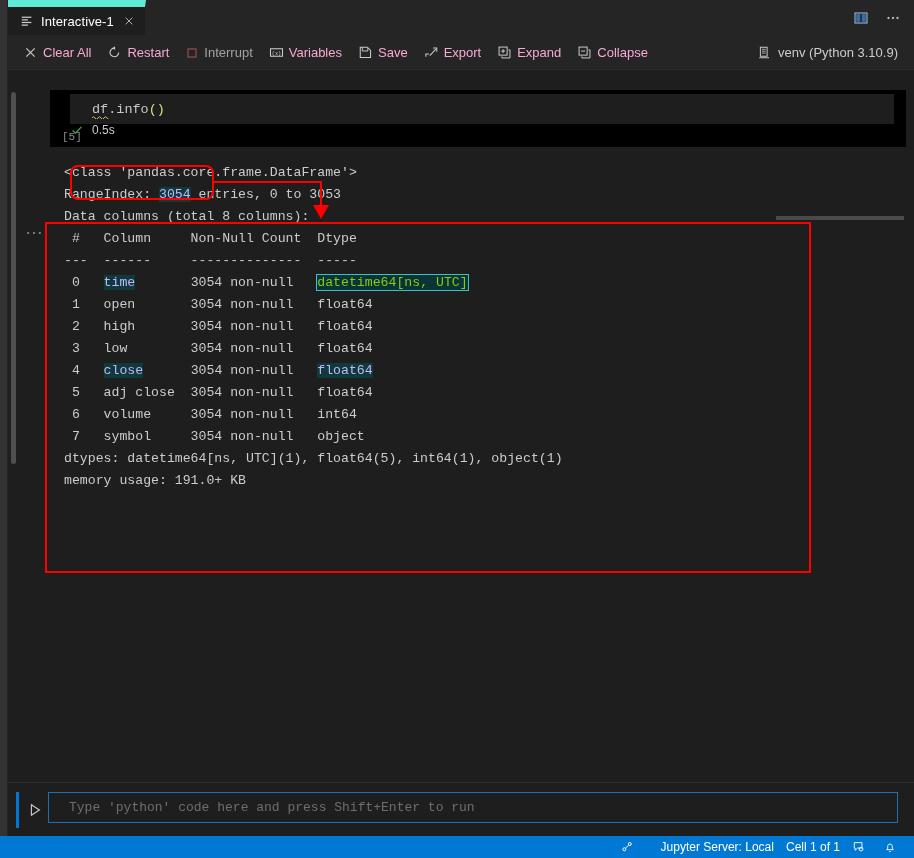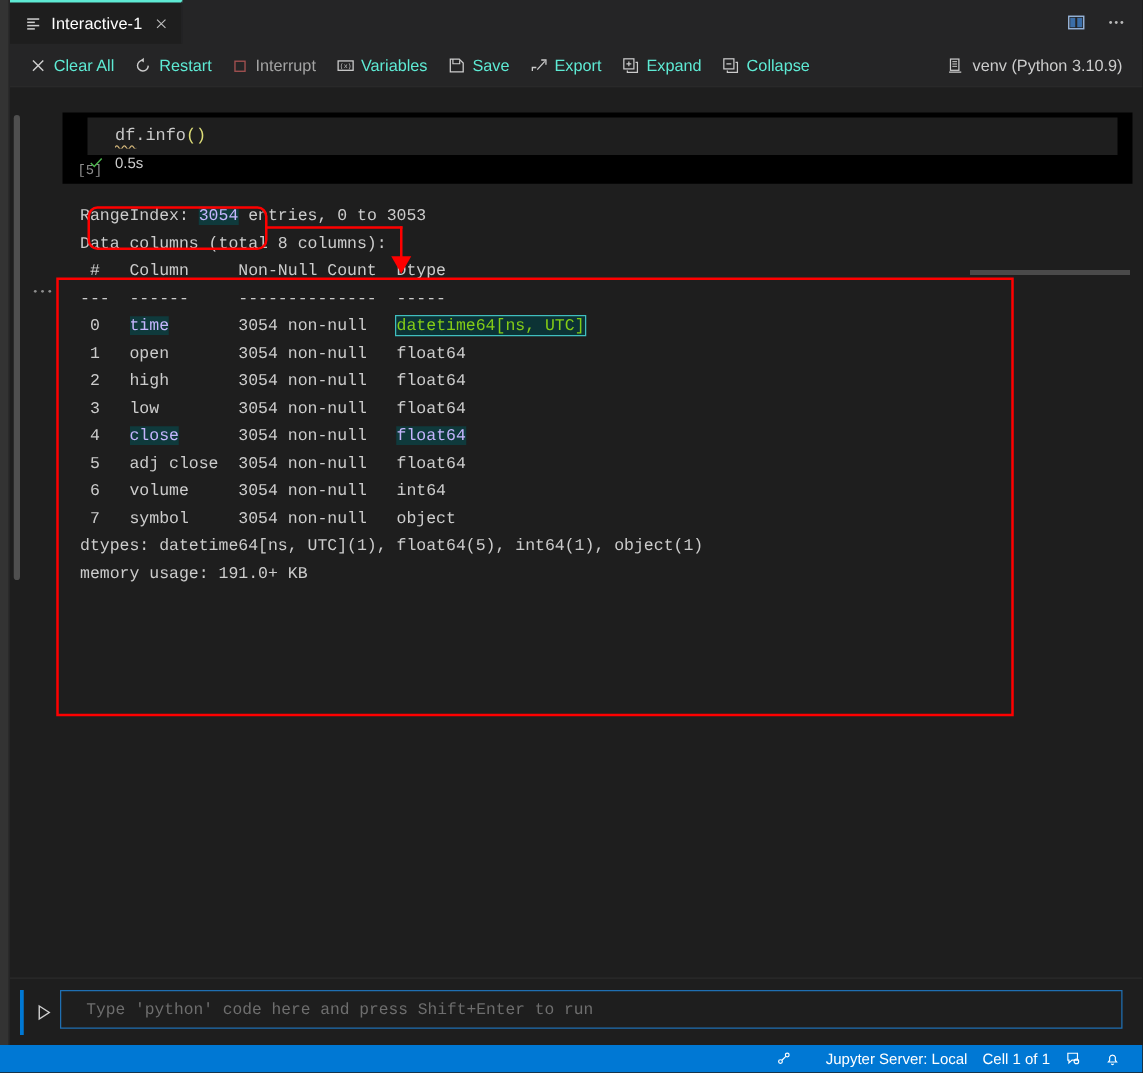--- a/index.html
+++ b/index.html
@@ -40,21 +40,21 @@
     background: #252526;
     border-bottom: 1px solid #2b2b2b;
   }
   .tab {
     position: absolute; left: 0; top: 0;
     height: 35px;
     display: flex; align-items: center;
     padding: 0 10px 0 12px;
     background: #1e1e1e;
     border-right: 1px solid #252526;
-    border-top: 2px solid #5eead4;
+    border-top: 7px solid #5eead4;
     box-sizing: border-box;
     cursor: pointer;
   }
   .tab .tab-icon { margin-right: 7px; display: flex; align-items: center; }
   .tab .tab-label {
     color: #ffffff;
     font-size: 13px;
     letter-spacing: .1px;
     white-space: nowrap;
   }
@@ -88,21 +88,21 @@
   .tb-btn {
     display: flex; align-items: center;
     height: 24px;
     padding: 0 7px;
     margin-right: 2px;
     border-radius: 4px;
     cursor: pointer;
     white-space: nowrap;
   }
   .tb-btn .ic { display: flex; align-items: center; margin-right: 5px; }
-  .tb-btn .lb { font-size: 13px; color: #5eead4; }
+  .tb-btn .lb { font-size: 13px; color: #f9a8d4; }
   .tb-btn.disabled .lb { color: #a3a3a3; }
   .tb-right {
     position: absolute; right: 10px;
     display: flex; align-items: center;
     height: 24px; padding: 0 6px;
     border-radius: 4px; cursor: pointer;
   }
   .tb-right .lb { font-size: 13px; color: #cccccc; }
   .tb-right .ic { display: flex; align-items: center; margin-right: 6px; }
 
@@ -454,20 +454,21 @@
 
     <div class="output-ellipsis">
       <svg width="18" height="6" viewBox="0 0 18 6">
         <circle cx="2.2" cy="3" r="1.1" fill="#8d8d8d"></circle>
         <circle cx="8" cy="3" r="1.1" fill="#8d8d8d"></circle>
         <circle cx="13.8" cy="3" r="1.1" fill="#8d8d8d"></circle>
       </svg>
     </div>
 
     <div class="output-area" id="output-area">
+        <div class="out-line"><span>&lt;class 'pandas.core.frame.DataFrame'&gt;</span></div>
         <div class="out-line"><span>RangeIndex: </span><span class="hl">3054</span><span> entries, 0 to 3053</span></div>
         <div class="out-line"><span>Data columns (total 8 columns):</span></div>
         <div class="out-line"><span> #   Column     Non-Null Count  Dtype</span></div>
         <div class="out-line"><span>---  ------     --------------  -----</span></div>
         <div class="out-line"><span> 0   </span><span class="hl">time</span><span>       3054 non-null   </span><span class="hl-cur">datetime64[ns, UTC]</span></div>
         <div class="out-line"><span> 1   open       3054 non-null   float64</span></div>
         <div class="out-line"><span> 2   high       3054 non-null   float64</span></div>
         <div class="out-line"><span> 3   low        3054 non-null   float64</span></div>
         <div class="out-line"><span> 4   </span><span class="hl">close</span><span>      3054 non-null   </span><span class="hl">float64</span></div>
         <div class="out-line"><span> 5   adj close  3054 non-null   float64</span></div>

